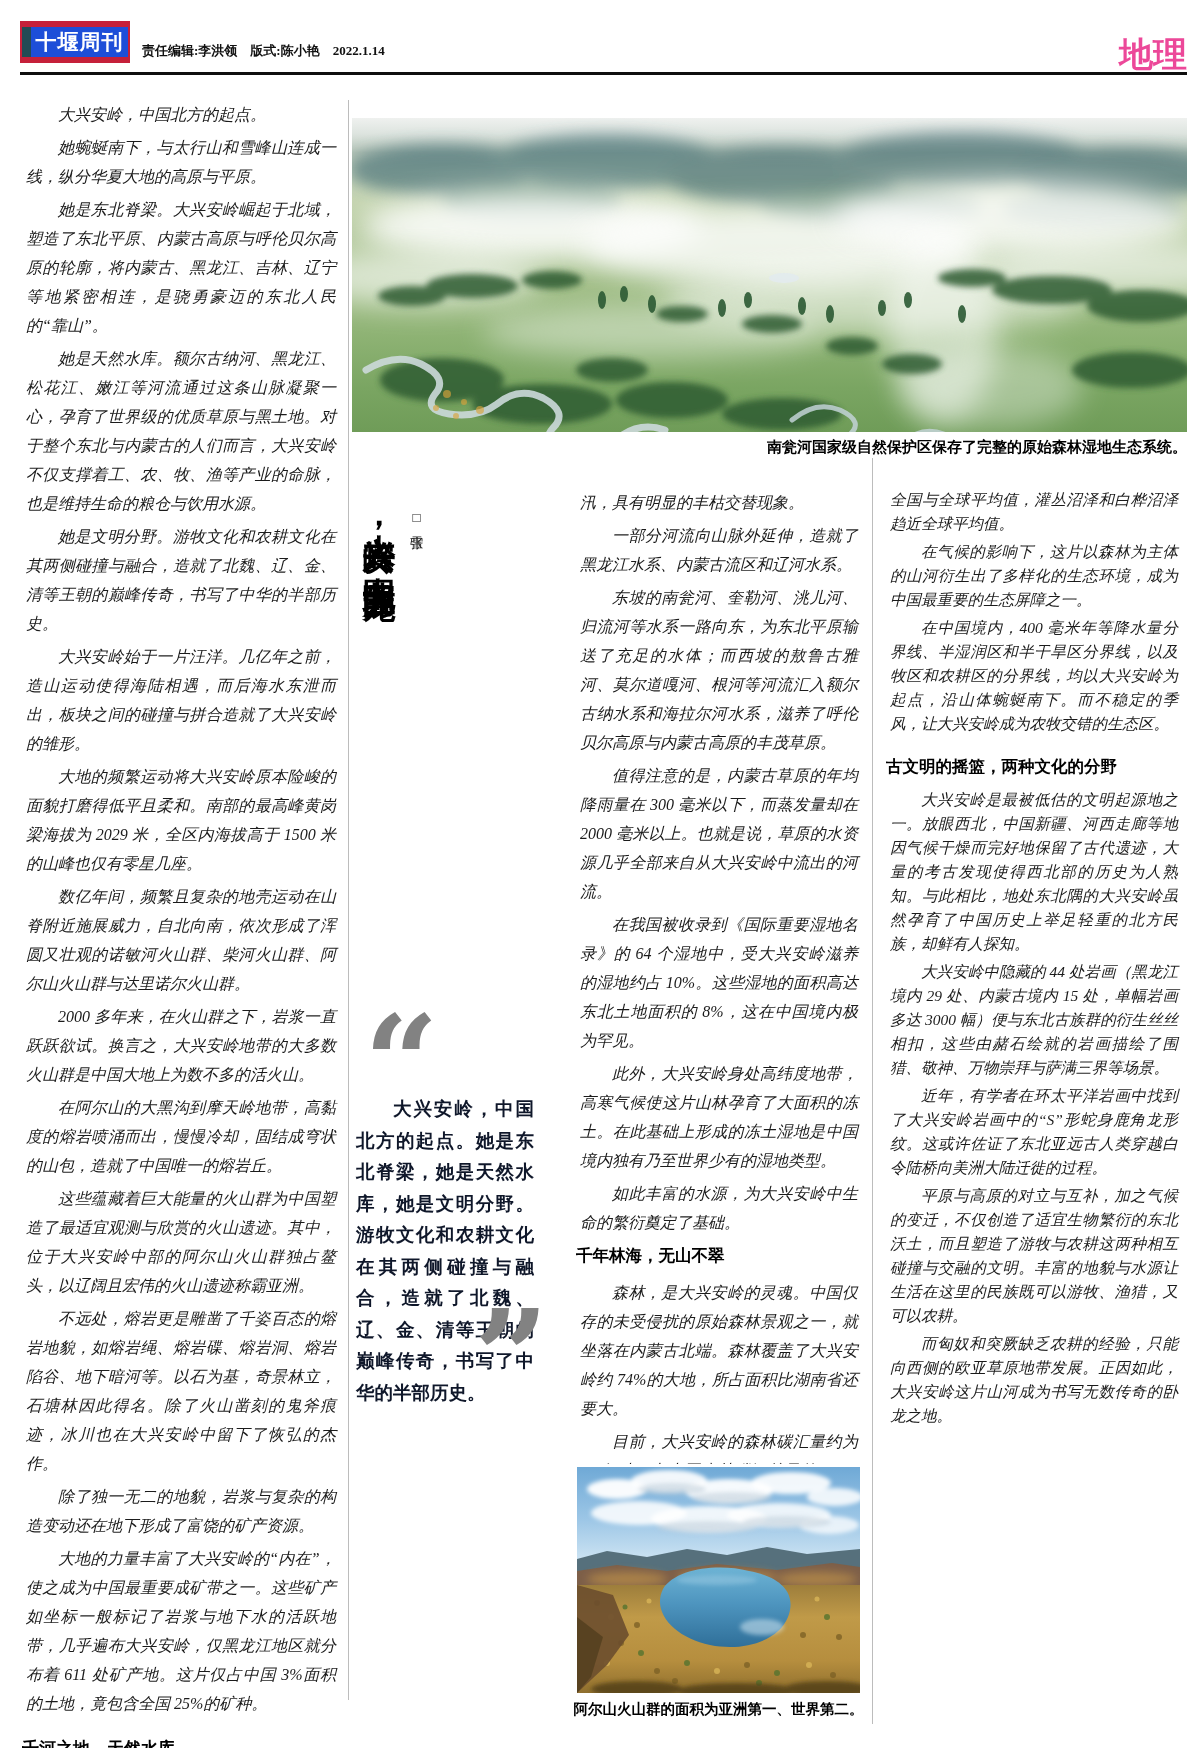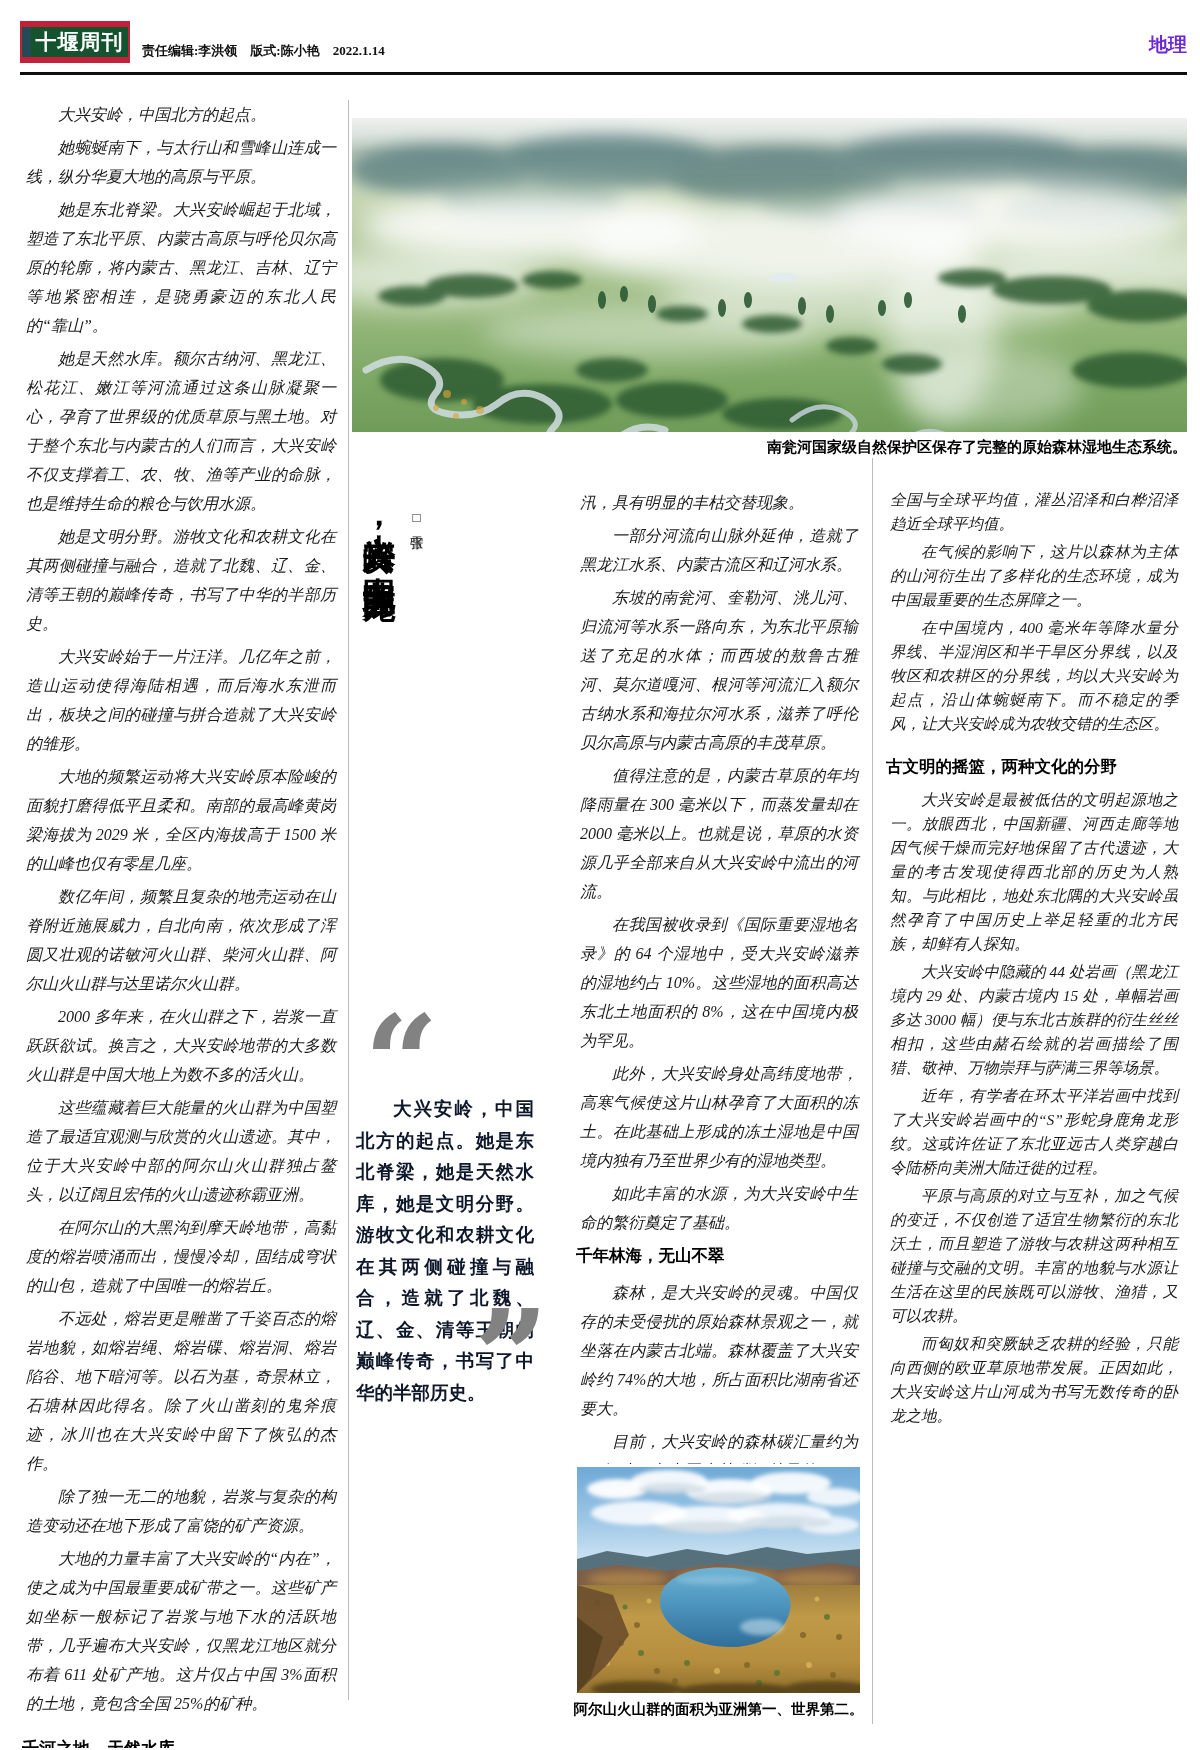--- a/index.html
+++ b/index.html
@@ -3,25 +3,25 @@
 <meta charset="utf-8">
 <style>
   html,body{margin:0;padding:0;}
   body{
     width:1200px;height:1750px;position:relative;background:#ffffff;
     font-family:"Liberation Serif","DejaVu Serif",serif;color:#1b1b1b;
     overflow:hidden;
   }
   
   .mast{position:absolute;left:20px;top:21px;width:110px;height:42px;background:#c5203a;}
-  .mast-inner{position:absolute;left:2px;right:2px;top:6px;bottom:6px;background:#14532d;display:flex;align-items:center;justify-content:center;}
+  .mast-inner{position:absolute;left:2px;right:2px;top:6px;bottom:6px;background:#1d4ed8;display:flex;align-items:center;justify-content:center;}
   .mast-strip{position:absolute;left:2px;top:6px;bottom:6px;width:9px;background:#224b55;}
   .brand{color:#ffffff;font-weight:bold;font-size:21px;letter-spacing:1px;padding-left:9px;white-space:nowrap;}
   .mast-meta{position:absolute;left:142px;top:42px;font-size:13px;font-weight:bold;color:#111;}
-  .section-label{position:absolute;right:13px;top:32px;font-size:19px;font-weight:bold;font-family:Liberation Sans, sans-serif;color:#6d28d9;}
+  .section-label{position:absolute;right:13px;top:32px;font-size:34px;font-weight:bold;font-family:Liberation Sans, sans-serif;color:#ec4899;}
   .header-rule{position:absolute;left:20px;top:72px;width:1167px;height:3px;background:#0e0e0e;}
   
   .vline{position:absolute;width:1px;background:#bcbcbc;}
   .vline.left{left:348px;top:100px;height:1600px;}
   .vline.right{left:872px;top:458px;height:1266px;}
   
   .col{position:absolute;overflow:hidden;text-align:justify;}
   .para{margin:4px;text-indent:2em;font-style:italic;}
   .para.cont{text-indent:0;}
   .subhead{font-family:"Liberation Sans","DejaVu Sans",sans-serif;font-weight:bold;color:#000;text-indent:0;}
@@ -173,22 +173,22 @@
 <div class="col" id="col1">
     <p class="para">大兴安岭，中国北方的起点。</p>
     <p class="para">她蜿蜒南下，与太行山和雪峰山连成一线，纵分华夏大地的高原与平原。</p>
     <p class="para">她是东北脊梁。大兴安岭崛起于北域，塑造了东北平原、内蒙古高原与呼伦贝尔高原的轮廓，将内蒙古、黑龙江、吉林、辽宁等地紧密相连，是骁勇豪迈的东北人民的“靠山”。</p>
     <p class="para">她是天然水库。额尔古纳河、黑龙江、松花江、嫩江等河流通过这条山脉凝聚一心，孕育了世界级的优质草原与黑土地。对于整个东北与内蒙古的人们而言，大兴安岭不仅支撑着工、农、牧、渔等产业的命脉，也是维持生命的粮仓与饮用水源。</p>
     <p class="para">她是文明分野。游牧文化和农耕文化在其两侧碰撞与融合，造就了北魏、辽、金、清等王朝的巅峰传奇，书写了中华的半部历史。</p>
     <p class="para">大兴安岭始于一片汪洋。几亿年之前，造山运动使得海陆相遇，而后海水东泄而出，板块之间的碰撞与拼合造就了大兴安岭的雏形。</p>
     <p class="para">大地的频繁运动将大兴安岭原本险峻的面貌打磨得低平且柔和。南部的最高峰黄岗梁海拔为 2029 米，全区内海拔高于 1500 米的山峰也仅有零星几座。</p>
     <p class="para">数亿年间，频繁且复杂的地壳运动在山脊附近施展威力，自北向南，依次形成了浑圆又壮观的诺敏河火山群、柴河火山群、阿尔山火山群与达里诺尔火山群。</p>
     <p class="para">2000 多年来，在火山群之下，岩浆一直跃跃欲试。换言之，大兴安岭地带的大多数火山群是中国大地上为数不多的活火山。</p>
+    <p class="para">在阿尔山的大黑沟到摩天岭地带，高黏度的熔岩喷涌而出，慢慢冷却，固结成穹状的山包，造就了中国唯一的熔岩丘。</p>
     <p class="para">这些蕴藏着巨大能量的火山群为中国塑造了最适宜观测与欣赏的火山遗迹。其中，位于大兴安岭中部的阿尔山火山群独占鳌头，以辽阔且宏伟的火山遗迹称霸亚洲。</p>
-    <p class="para">在阿尔山的大黑沟到摩天岭地带，高黏度的熔岩喷涌而出，慢慢冷却，固结成穹状的山包，造就了中国唯一的熔岩丘。</p>
     <p class="para">不远处，熔岩更是雕凿了千姿百态的熔岩地貌，如熔岩绳、熔岩碟、熔岩洞、熔岩陷谷、地下暗河等。以石为基，奇景林立，石塘林因此得名。除了火山凿刻的鬼斧痕迹，冰川也在大兴安岭中留下了恢弘的杰作。</p>
     <p class="para">除了独一无二的地貌，岩浆与复杂的构造变动还在地下形成了富饶的矿产资源。</p>
     <p class="para">大地的力量丰富了大兴安岭的“内在”，使之成为中国最重要成矿带之一。这些矿产如坐标一般标记了岩浆与地下水的活跃地带，几乎遍布大兴安岭，仅黑龙江地区就分布着 611 处矿产地。这片仅占中国 3%面积的土地，竟包含全国 25%的矿种。</p>
     <h3 class="subhead">千河之地，天然水库</h3>
   </div>
 <div class="col" id="col3">
     <p class="para cont">汛，具有明显的丰枯交替现象。</p>
     <p class="para">一部分河流向山脉外延伸，造就了黑龙江水系、内蒙古流区和辽河水系。</p>
     <p class="para">东坡的南瓮河、奎勒河、洮儿河、归流河等水系一路向东，为东北平原输送了充足的水体；而西坡的敖鲁古雅河、莫尔道嘎河、根河等河流汇入额尔古纳水系和海拉尔河水系，滋养了呼伦贝尔高原与内蒙古高原的丰茂草原。</p>
     <p class="para">值得注意的是，内蒙古草原的年均降雨量在 300 毫米以下，而蒸发量却在 2000 毫米以上。也就是说，草原的水资源几乎全部来自从大兴安岭中流出的河流。</p>

